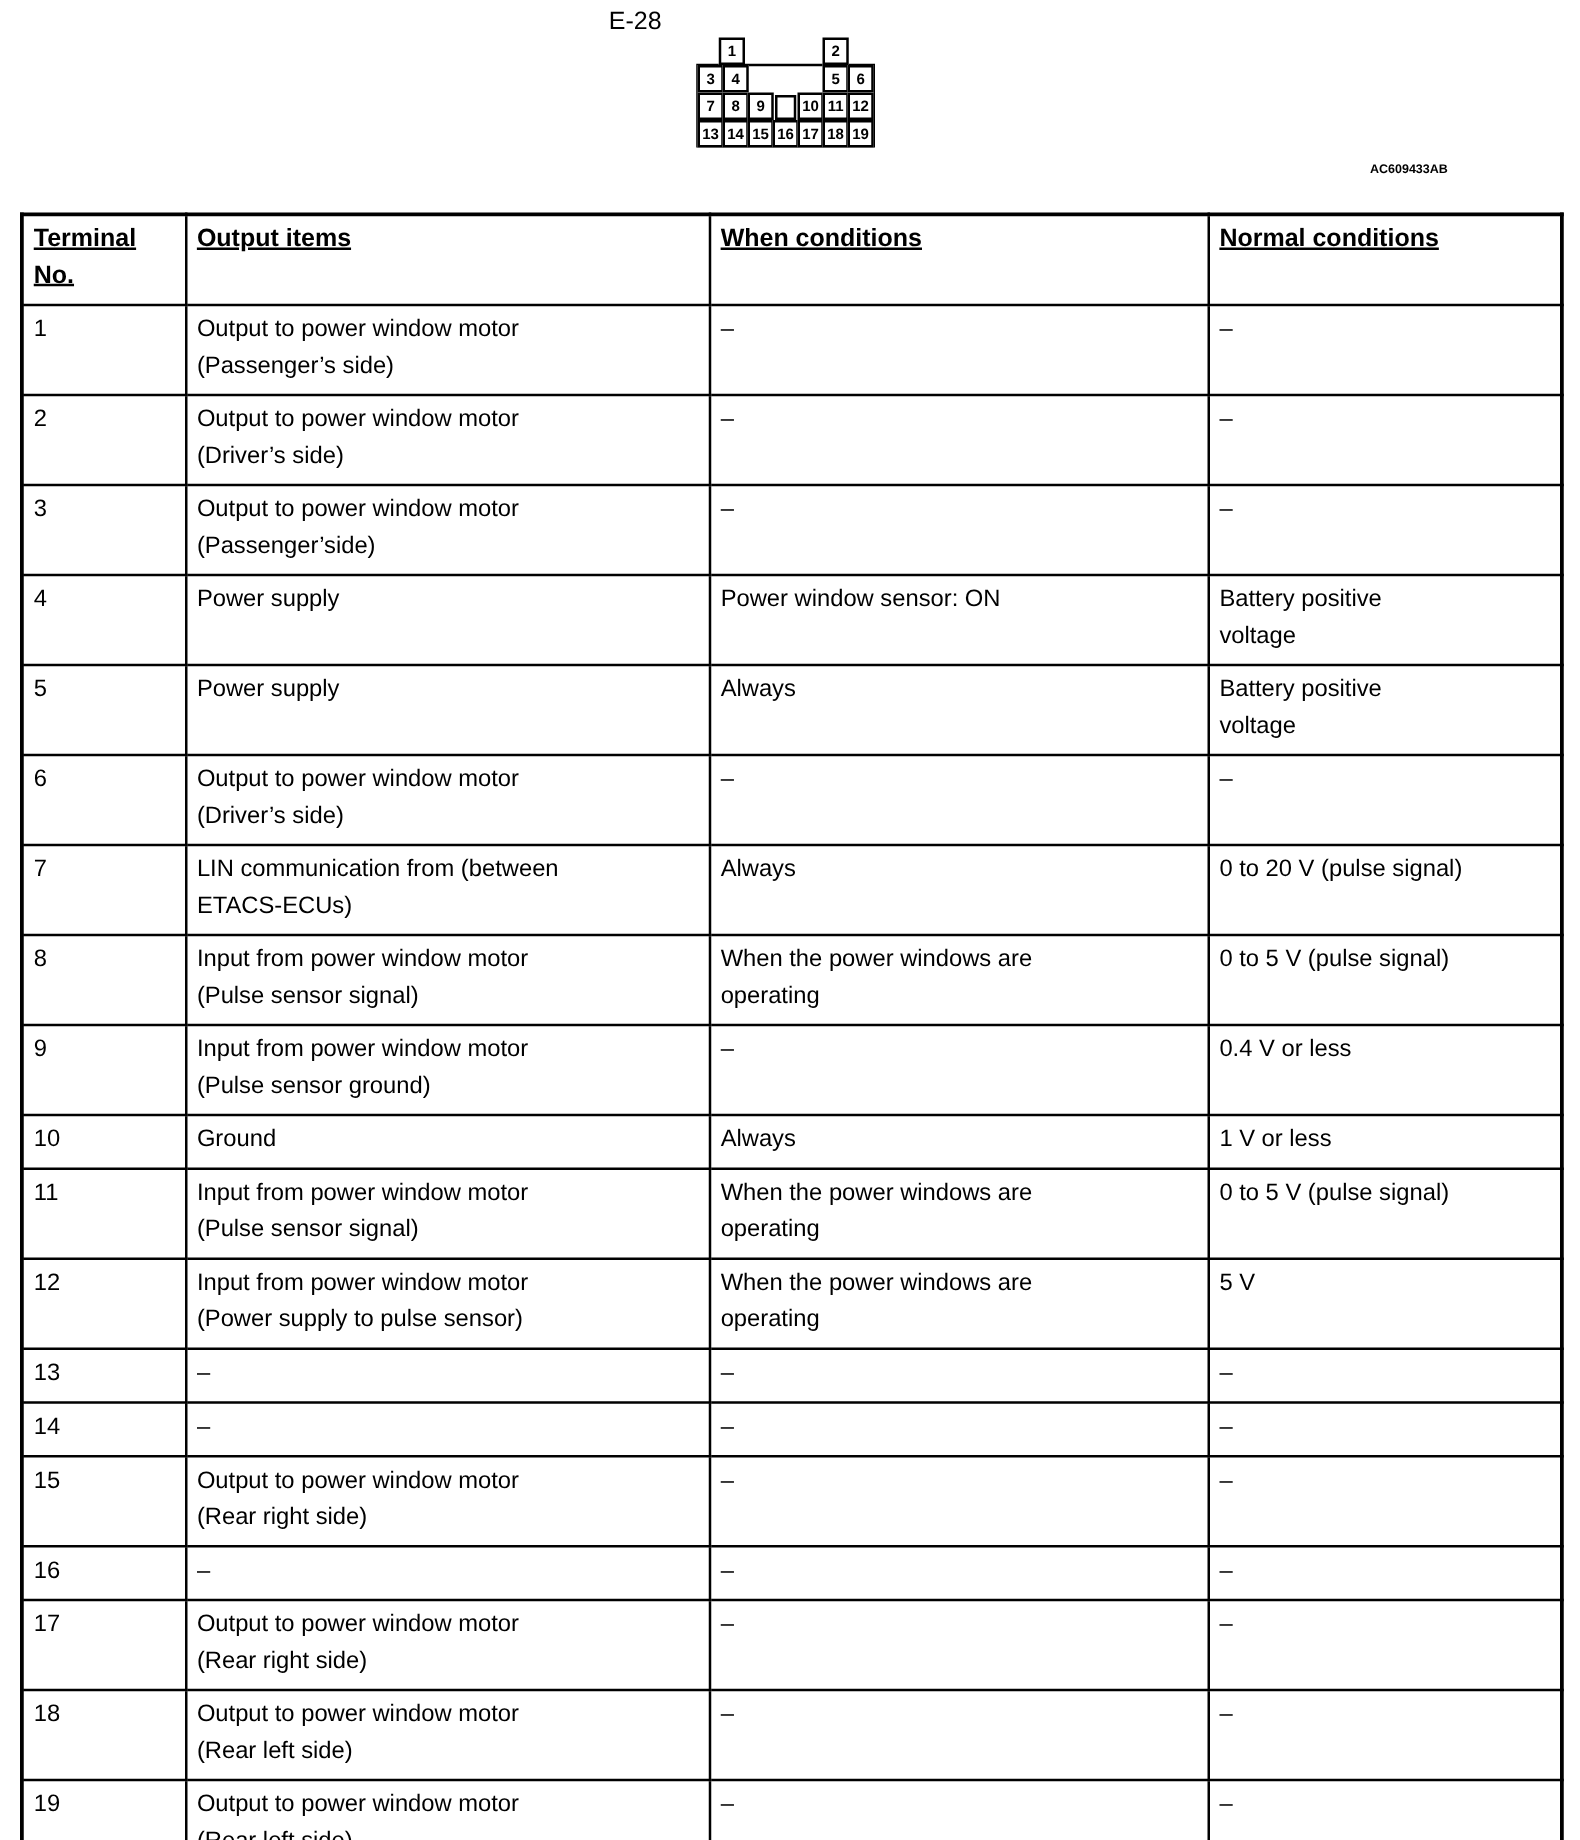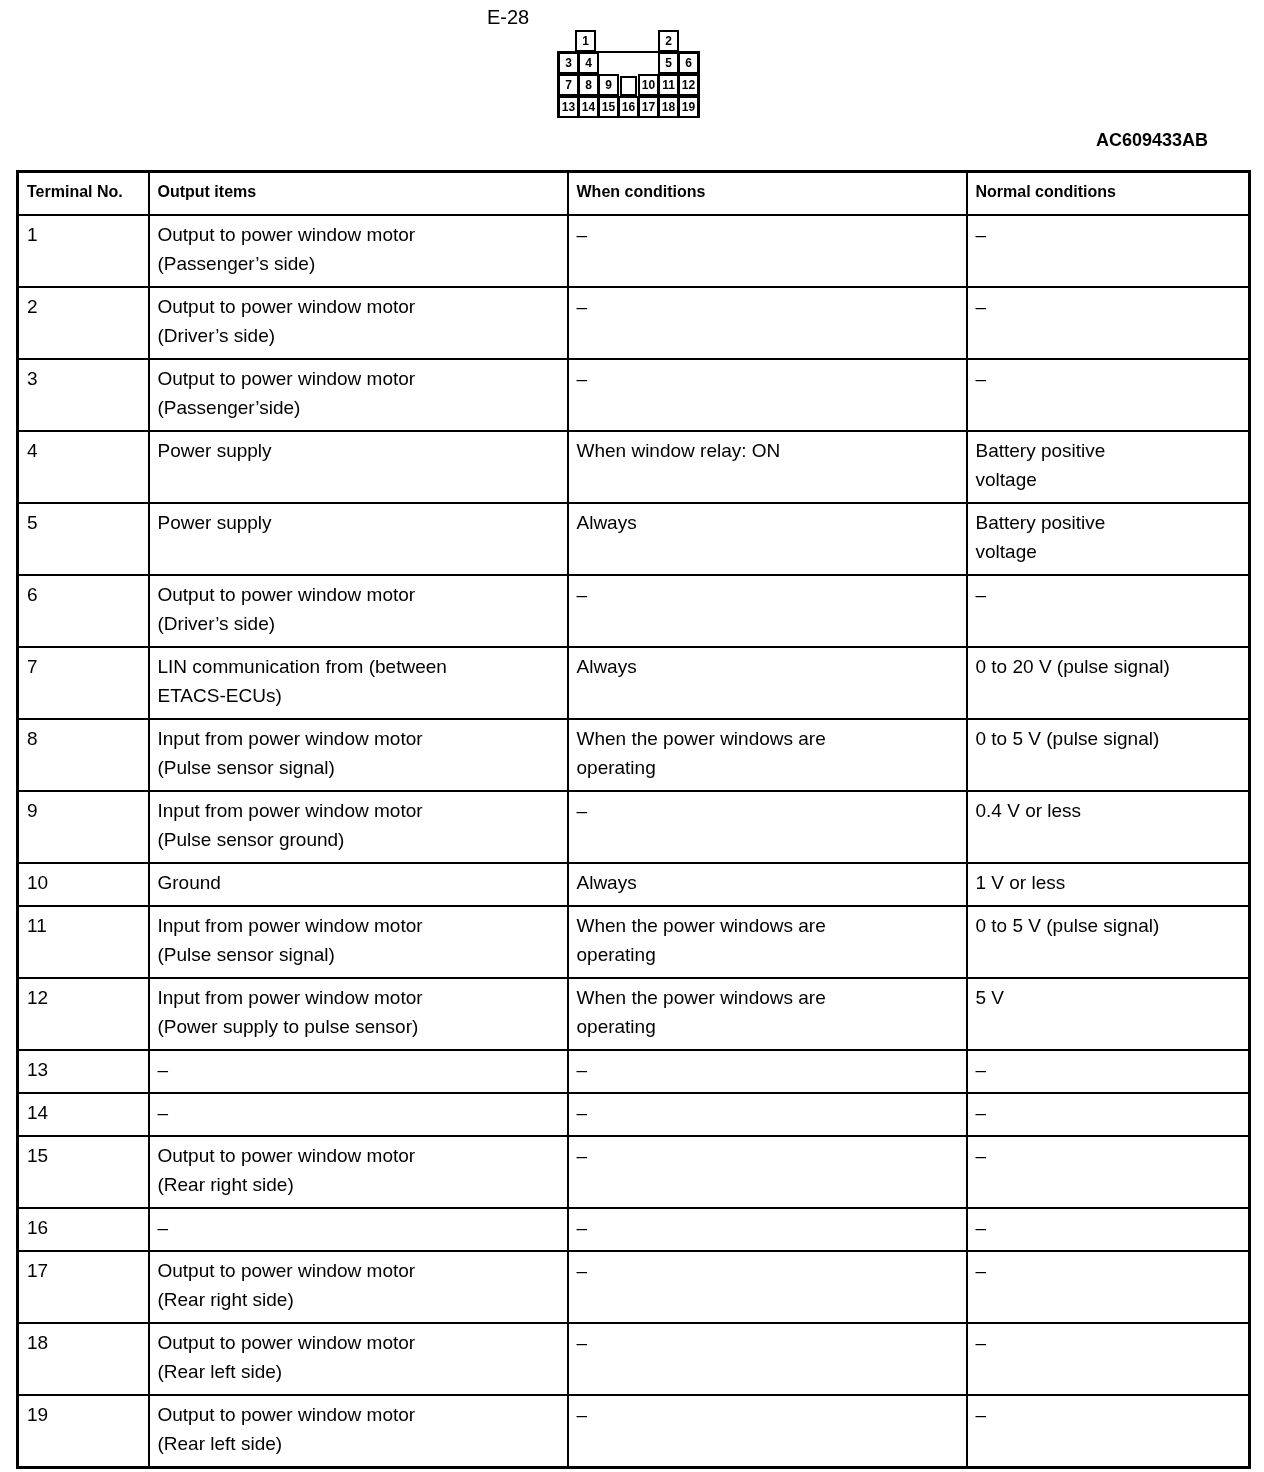--- a/index.html
+++ b/index.html
@@ -1,21 +1,21 @@
 <!DOCTYPE html>
 <html><head>
 <meta charset="utf-8">
 <style>
   html,body{margin:0;padding:0;}
   body{
     width:1264px;height:1472px;position:relative;background:#fff;color:#000;
     font-family:"Liberation Sans",sans-serif;
   }
   .page-label{position:absolute;left:487px;top:6px;font-size:20px;font-weight:normal;}
-  .fig-code{position:absolute;left:1096px;top:130px;font-size:18px;font-weight:bold;}
+  .fig-code{position:absolute;left:1096px;top:130px;font-size:10px;font-weight:bold;}
 
   
   .connector{position:absolute;left:557px;top:30px;width:145px;height:95px;}
   .conn-outline{position:absolute;left:0;top:21px;width:139px;height:63px;border:2px solid #000;}
   .conn-notch{position:absolute;left:63px;top:46px;width:13px;height:16px;border:2px solid #000;background:#fff;}
   .pin{
     position:absolute;width:17px;height:18px;border:2px solid #000;background:#fff;
     font-size:12px;font-weight:bold;text-align:center;line-height:18px;box-sizing:content-box;
   }
   .p1{left:18px;top:0;}  .p2{left:101px;top:0;}
@@ -28,21 +28,21 @@
   
   table.terminal-table{
     position:absolute;left:16px;top:170px;width:1232px;
     border-collapse:collapse;table-layout:fixed;border:3px solid #000;
   }
   .terminal-table th,.terminal-table td{
     border:2px solid #000;vertical-align:top;text-align:left;
     padding:4px 8px 8px 8px;font-size:19px;line-height:29px;white-space:pre-line;
     overflow:hidden;
   }
-  .terminal-table th{font-weight:bold;font-size:16px;}
+  .terminal-table th{font-weight:bold;font-size:20px;text-decoration:underline;}
   .col-no{width:131px;} .col-item{width:419px;} .col-cond{width:399px;} .col-norm{width:283px;}
 </style>
 </head>
 <body>
 
 <div class="page-label">E-28</div>
 
 <div class="connector">
   <div class="conn-outline"></div>
   <div class="conn-notch"></div>
@@ -102,21 +102,21 @@
     <tr>
       <td>3</td>
       <td>Output to power window motor
 (Passenger’side)</td>
       <td>–</td>
       <td>–</td>
     </tr>
     <tr>
       <td>4</td>
       <td>Power supply</td>
-      <td>When window relay: ON</td>
+      <td>Power window sensor: ON</td>
       <td>Battery positive
 voltage</td>
     </tr>
     <tr>
       <td>5</td>
       <td>Power supply</td>
       <td>Always</td>
       <td>Battery positive
 voltage</td>
     </tr>

